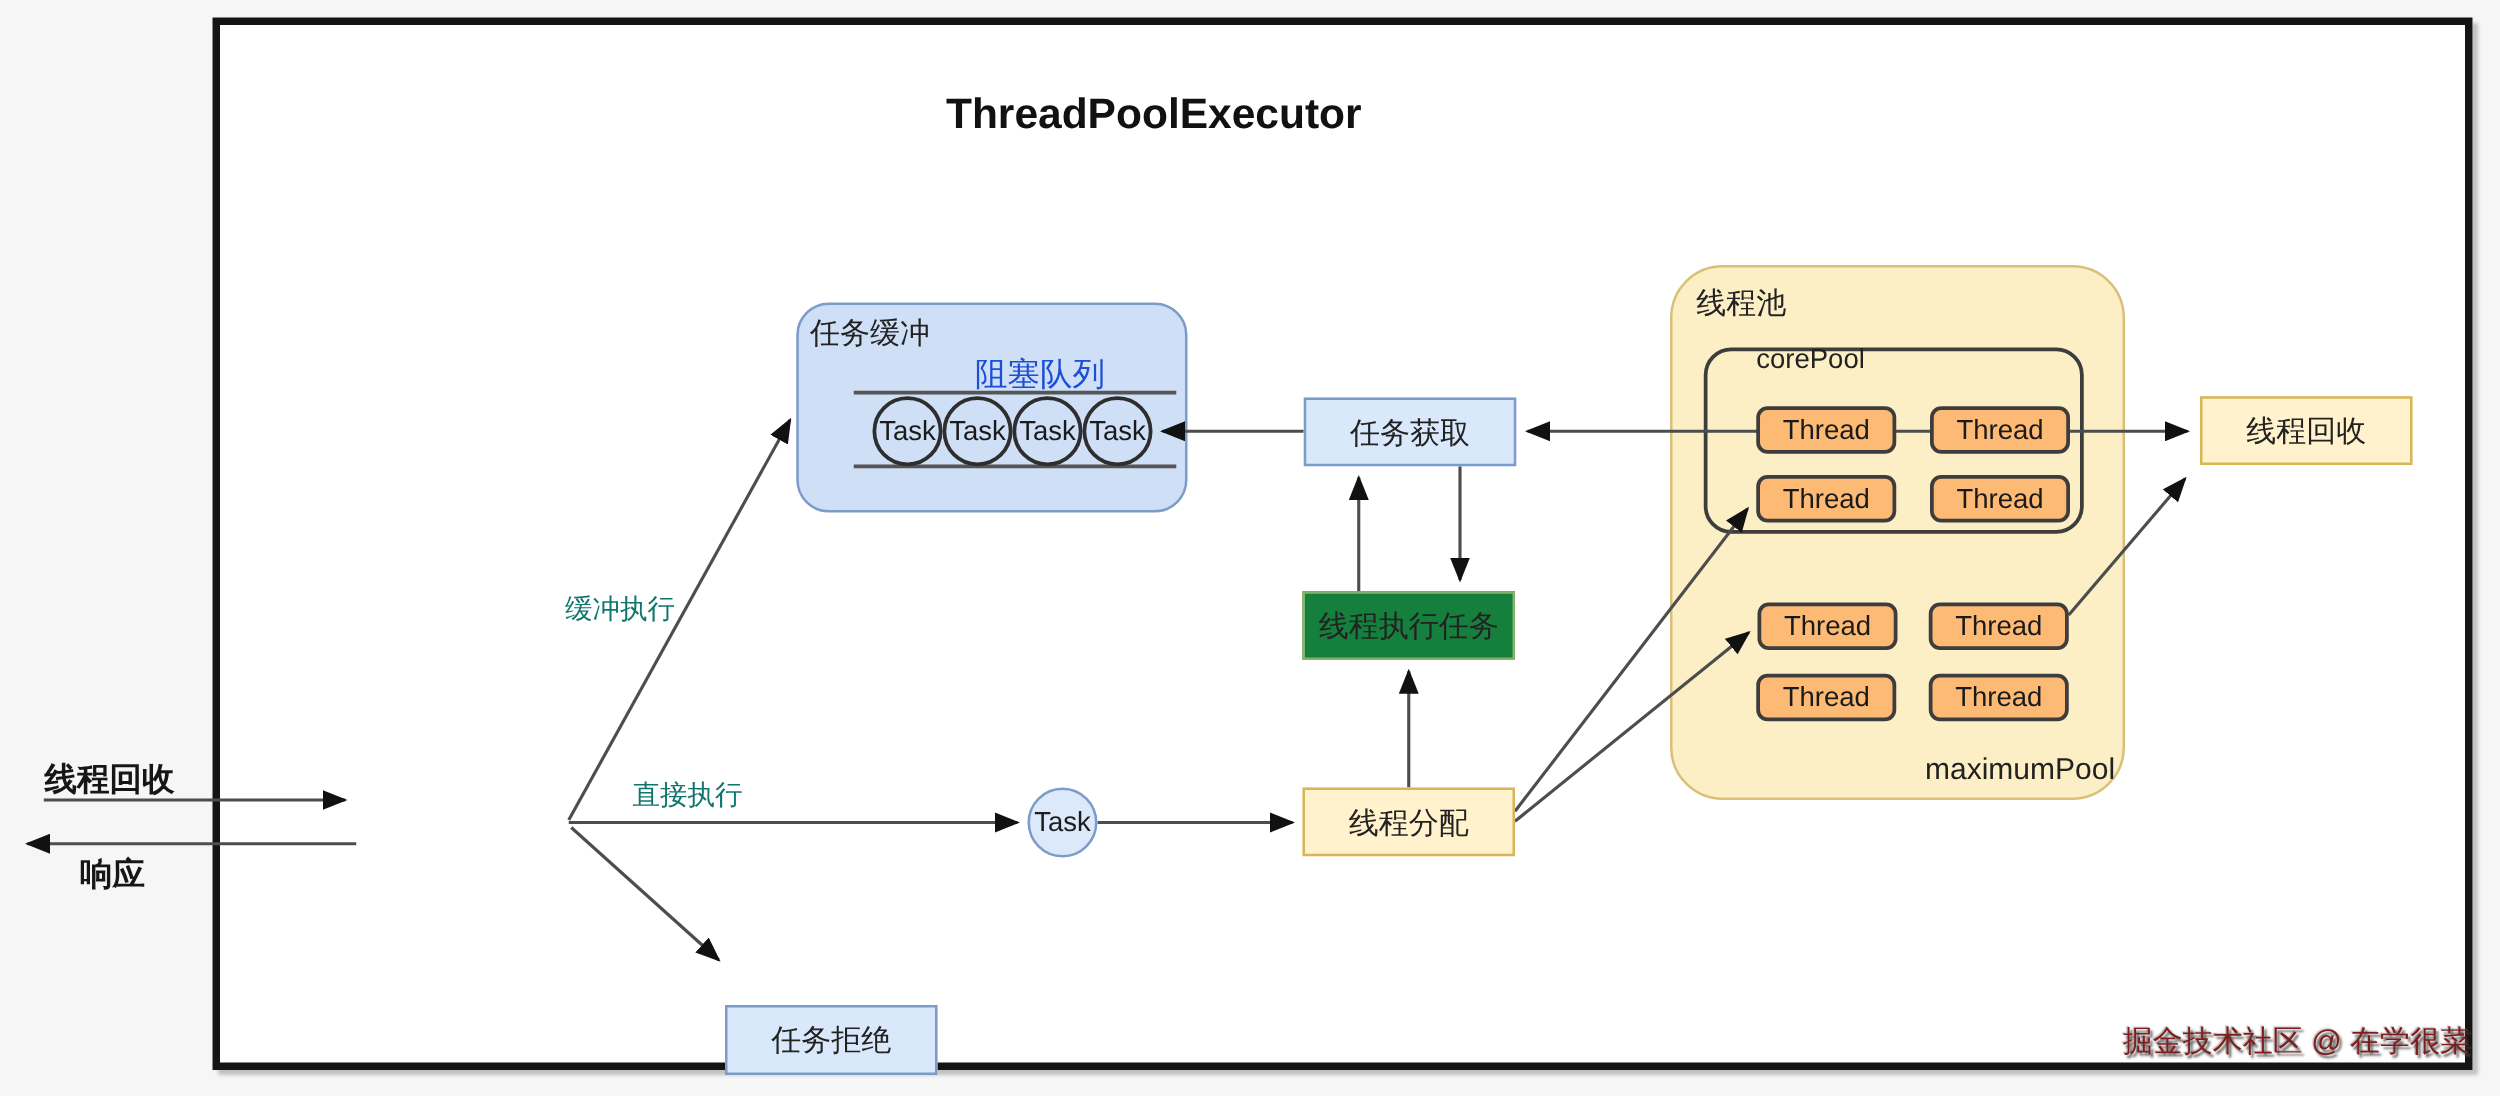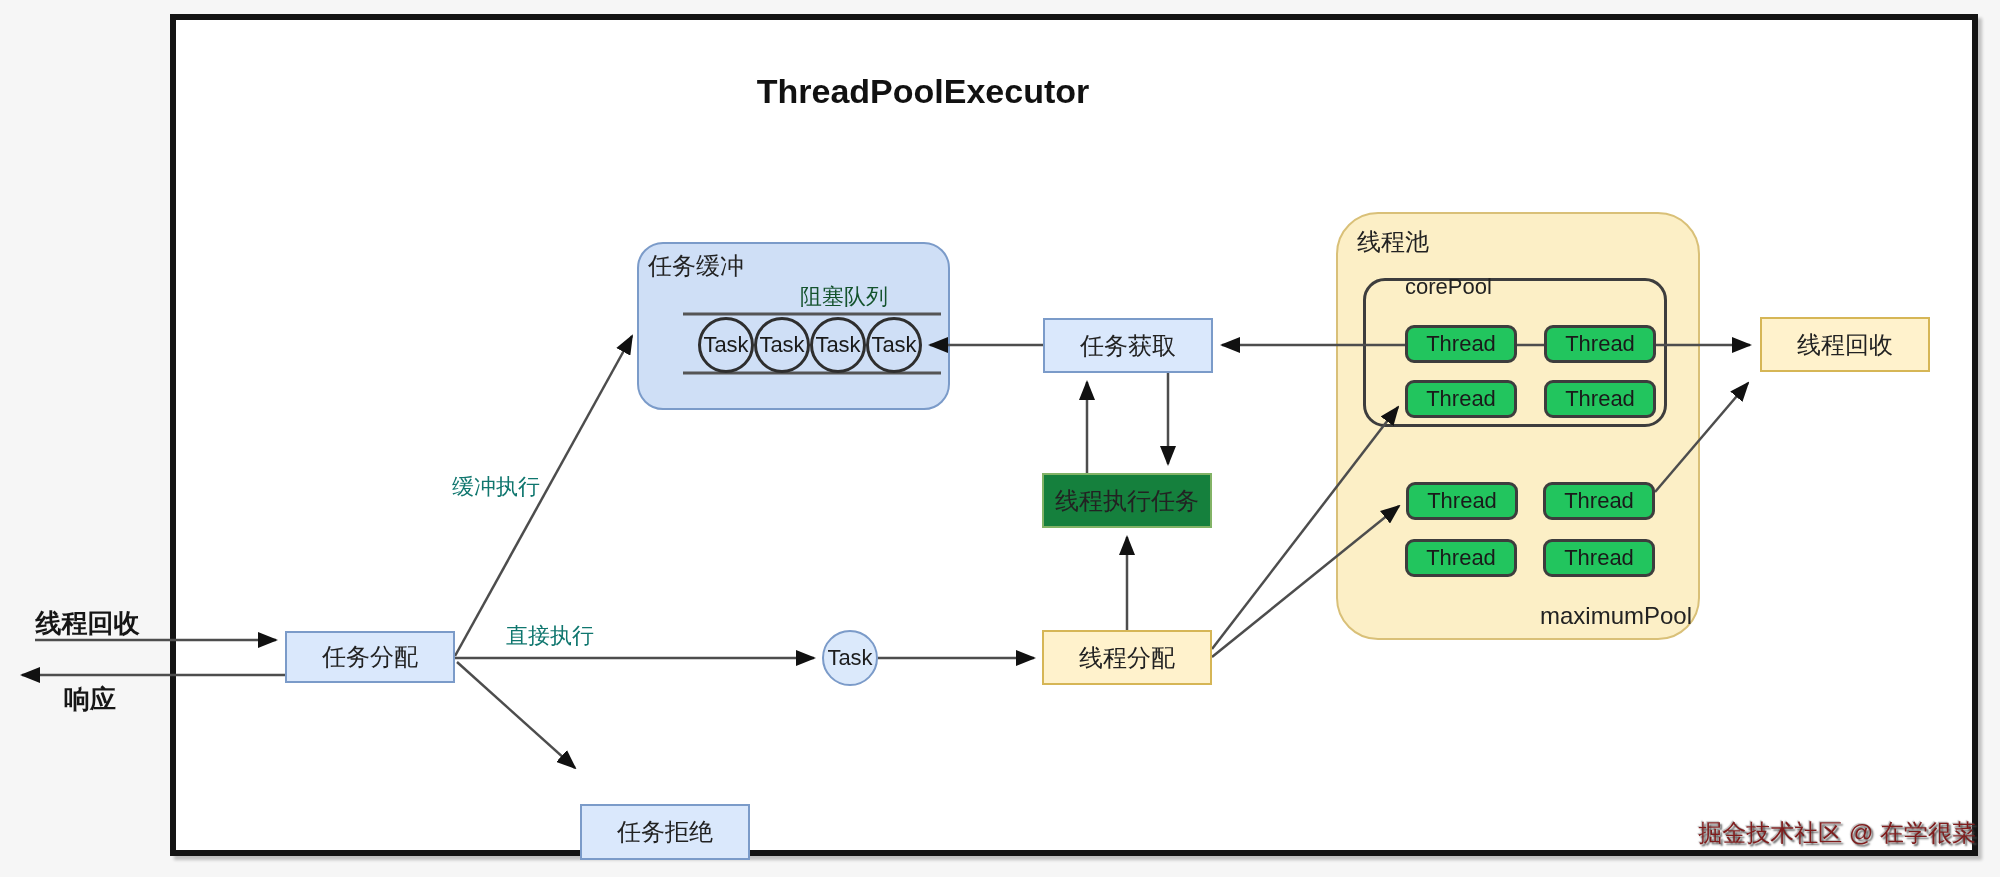--- a/index.html
+++ b/index.html
@@ -13,36 +13,36 @@
   .lbl{position:absolute;font-size:22px;color:#0f766e;z-index:4;white-space:nowrap;}
   .lbl.bold{font-weight:bold;font-size:26px;color:#161616;}
   .node{position:absolute;box-sizing:border-box;display:flex;align-items:center;justify-content:center;
         font-size:24px;color:#222;z-index:3;white-space:nowrap;}
   .blue{background:#dae8fc;border:2px solid #7b9bc9;}
   .green{background:#15803d;border:2px solid #82b366;}
   .yellow{background:#fff2cc;border:2px solid #d6b656;}
   .buffer{position:absolute;left:637px;top:242px;width:313px;height:168px;box-sizing:border-box;
           background:#cfdff6;border:2px solid #7b9bc9;border-radius:26px;z-index:1;}
   .buffer-label{position:absolute;left:648px;top:250px;font-size:24px;color:#222;z-index:4;}
-  .queue-label{position:absolute;left:800px;top:282px;font-size:22px;color:#14532d;z-index:4;}
+  .queue-label{position:absolute;left:780px;top:282px;font-size:26px;color:#1d4ed8;z-index:4;}
   .qtask{position:absolute;width:56px;height:56px;box-sizing:border-box;border:3px solid #2e2e2e;
          border-radius:50%;display:flex;align-items:center;justify-content:center;font-size:22px;
          color:#1a1a1a;z-index:3;background:transparent;}
   .task-circle{position:absolute;left:822px;top:630px;width:56px;height:56px;box-sizing:border-box;
          background:#dbe9fb;border:2px solid #7b9bc9;border-radius:50%;display:flex;align-items:center;
          justify-content:center;font-size:22px;z-index:3;}
   .pool{position:absolute;left:1336px;top:212px;width:364px;height:428px;box-sizing:border-box;
         background:#fcefc6;border:2px solid #d9c078;border-radius:42px;z-index:1;}
   .pool-label{position:absolute;left:1357px;top:226px;font-size:24px;color:#222;z-index:4;}
   .corepool{position:absolute;left:1363px;top:278px;width:304px;height:149px;box-sizing:border-box;
         border:3px solid #3d3d3d;border-radius:22px;background:transparent;z-index:1;}
   .corepool-label{position:absolute;left:1405px;top:274px;font-size:22px;color:#222;z-index:4;}
   .maxpool-label{position:absolute;left:1540px;top:602px;width:142px;text-align:right;
         font-size:24px;color:#222;z-index:4;}
-  .thread{position:absolute;width:112px;height:38px;box-sizing:border-box;background:#22c55e;
+  .thread{position:absolute;width:112px;height:38px;box-sizing:border-box;background:#fdba74;
         border:3px solid #3d3d3d;border-radius:9px;display:flex;align-items:center;justify-content:center;
         font-size:22px;color:#1a1a1a;z-index:3;}
   .watermark{position:absolute;right:24px;top:817px;font-size:24px;color:#7f1d1d;z-index:5;
         text-shadow:2px 2px 2px rgba(75,75,75,0.95),-1px -1px 1px rgba(120,120,120,0.5);}
 </style>
 </head>
 <body>
 
 <div class="canvas">
 
@@ -89,21 +89,20 @@
   <div class="lbl" style="left:452px;top:472px;">缓冲执行</div>
   <div class="lbl" style="left:506px;top:621px;">直接执行</div>
 
   <div class="buffer-label">任务缓冲</div>
   <div class="queue-label">阻塞队列</div>
   <div class="qtask" style="left:698px;top:317px;">Task</div>
   <div class="qtask" style="left:754px;top:317px;">Task</div>
   <div class="qtask" style="left:810px;top:317px;">Task</div>
   <div class="qtask" style="left:866px;top:317px;">Task</div>
 
-  <div class="node blue" style="left:285px;top:631px;width:170px;height:52px;">任务分配</div>
   <div class="task-circle">Task</div>
   <div class="node blue" style="left:1043px;top:318px;width:170px;height:55px;">任务获取</div>
   <div class="node green" style="left:1042px;top:473px;width:170px;height:55px;">线程执行任务</div>
   <div class="node yellow" style="left:1042px;top:630px;width:170px;height:55px;">线程分配</div>
   <div class="node blue" style="left:580px;top:768px;width:170px;height:56px;margin-top:36px;">任务拒绝</div>
   <div class="node yellow" style="left:1760px;top:317px;width:170px;height:55px;">线程回收</div>
 
   <div class="pool-label">线程池</div>
   <div class="corepool-label">corePool</div>
   <div class="thread" style="left:1405px;top:325px;">Thread</div>

